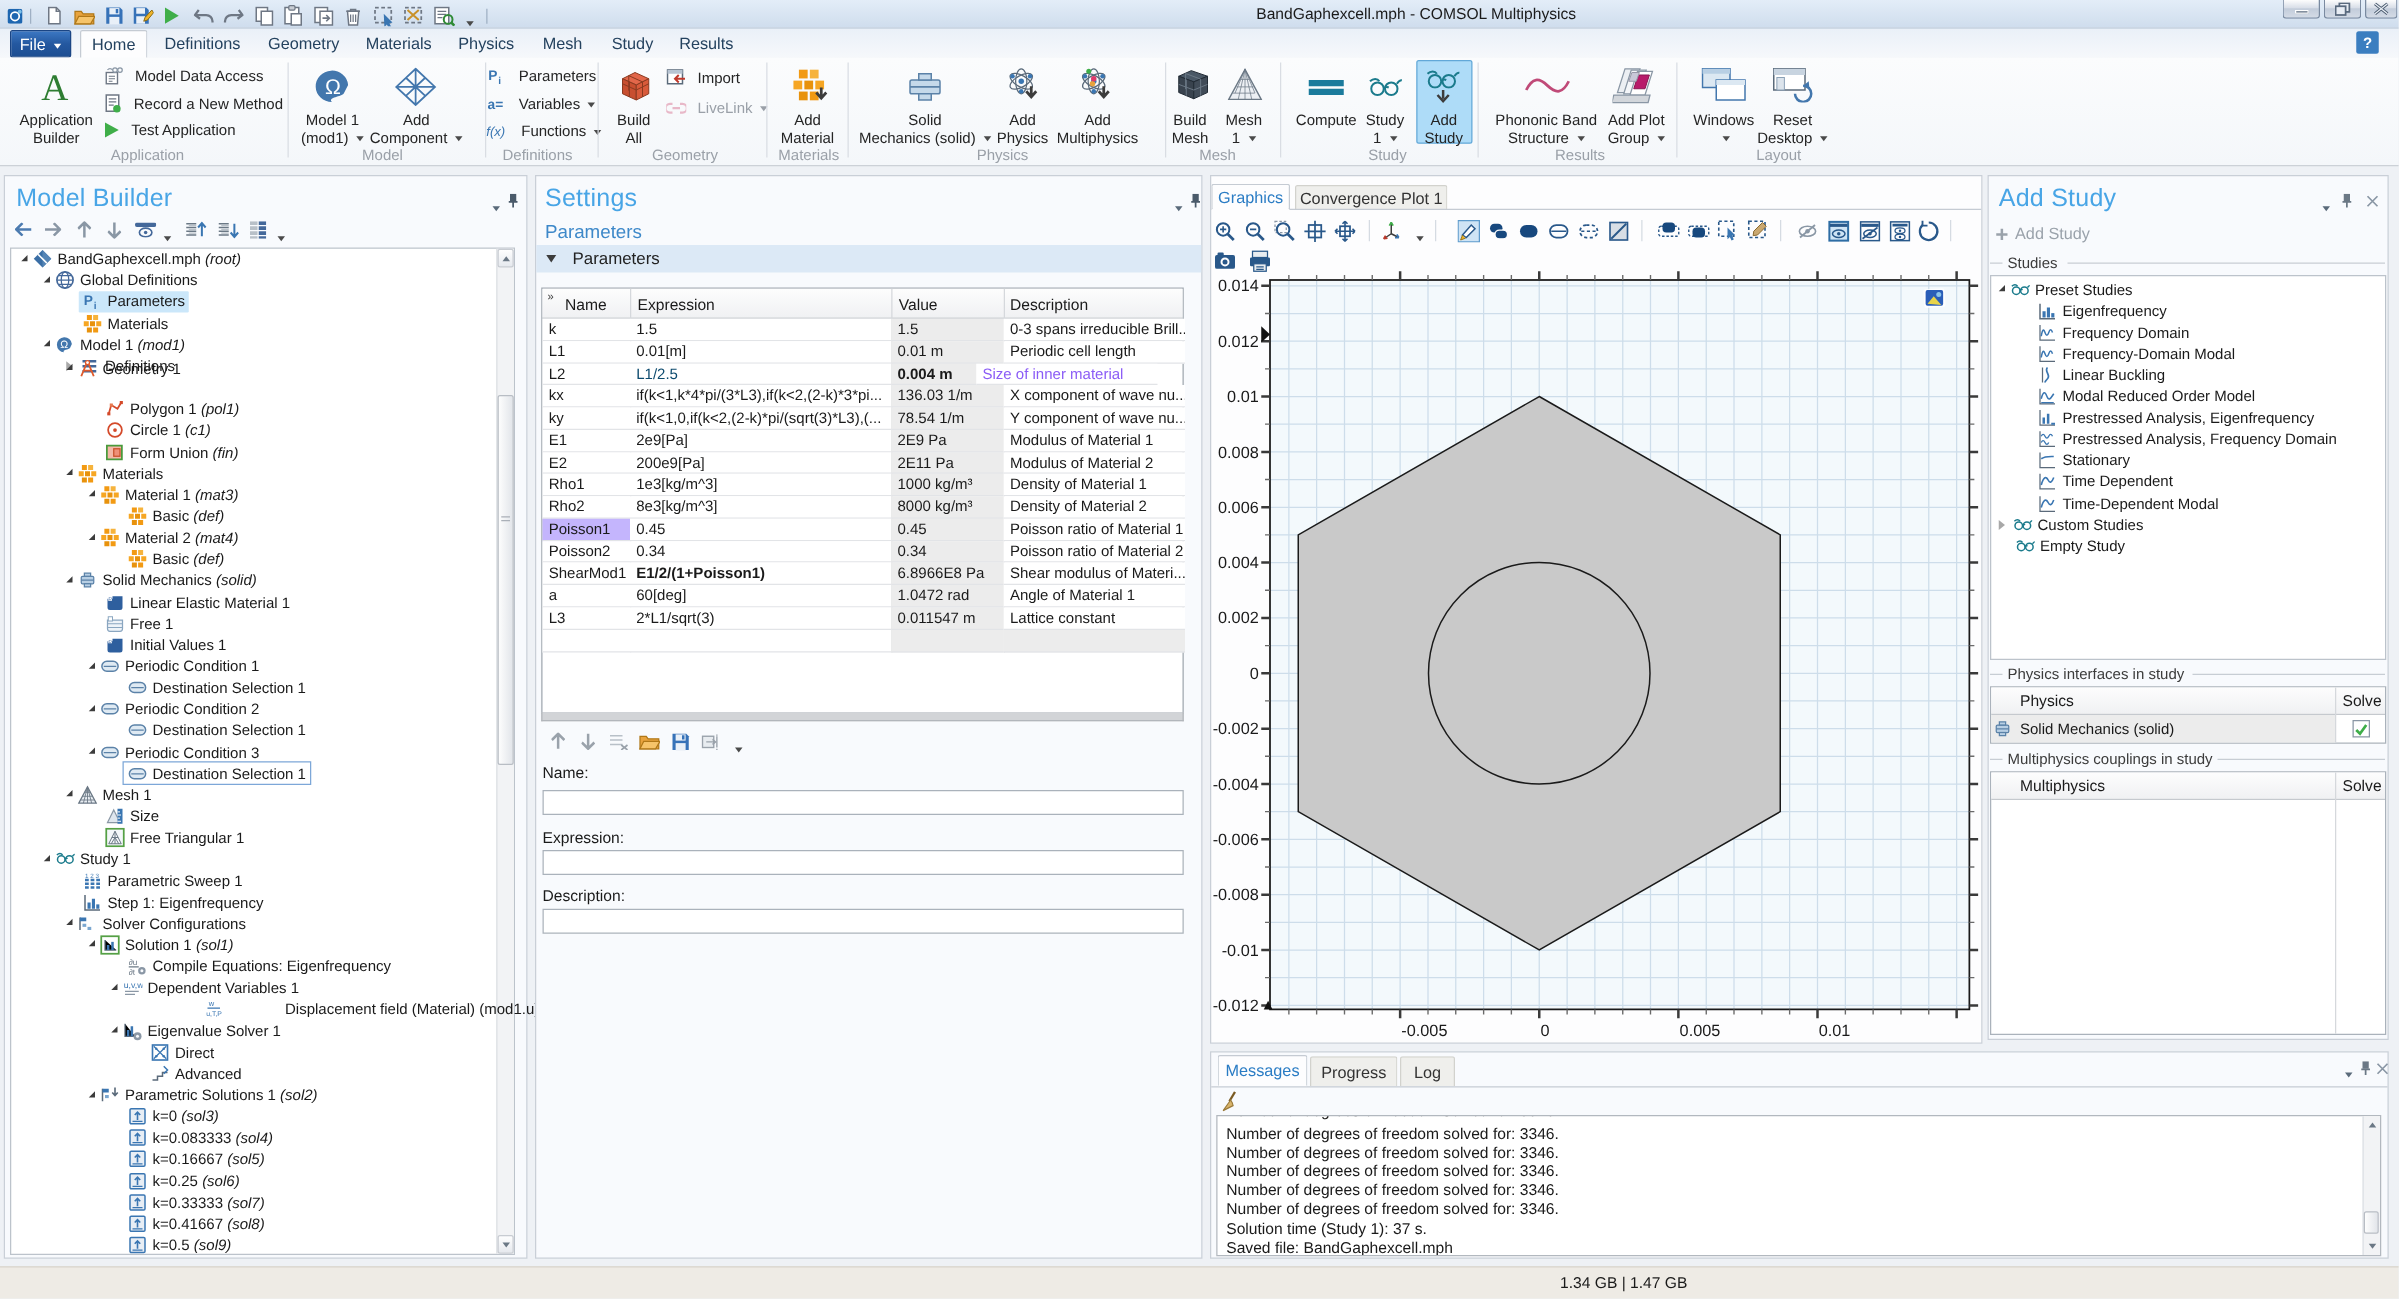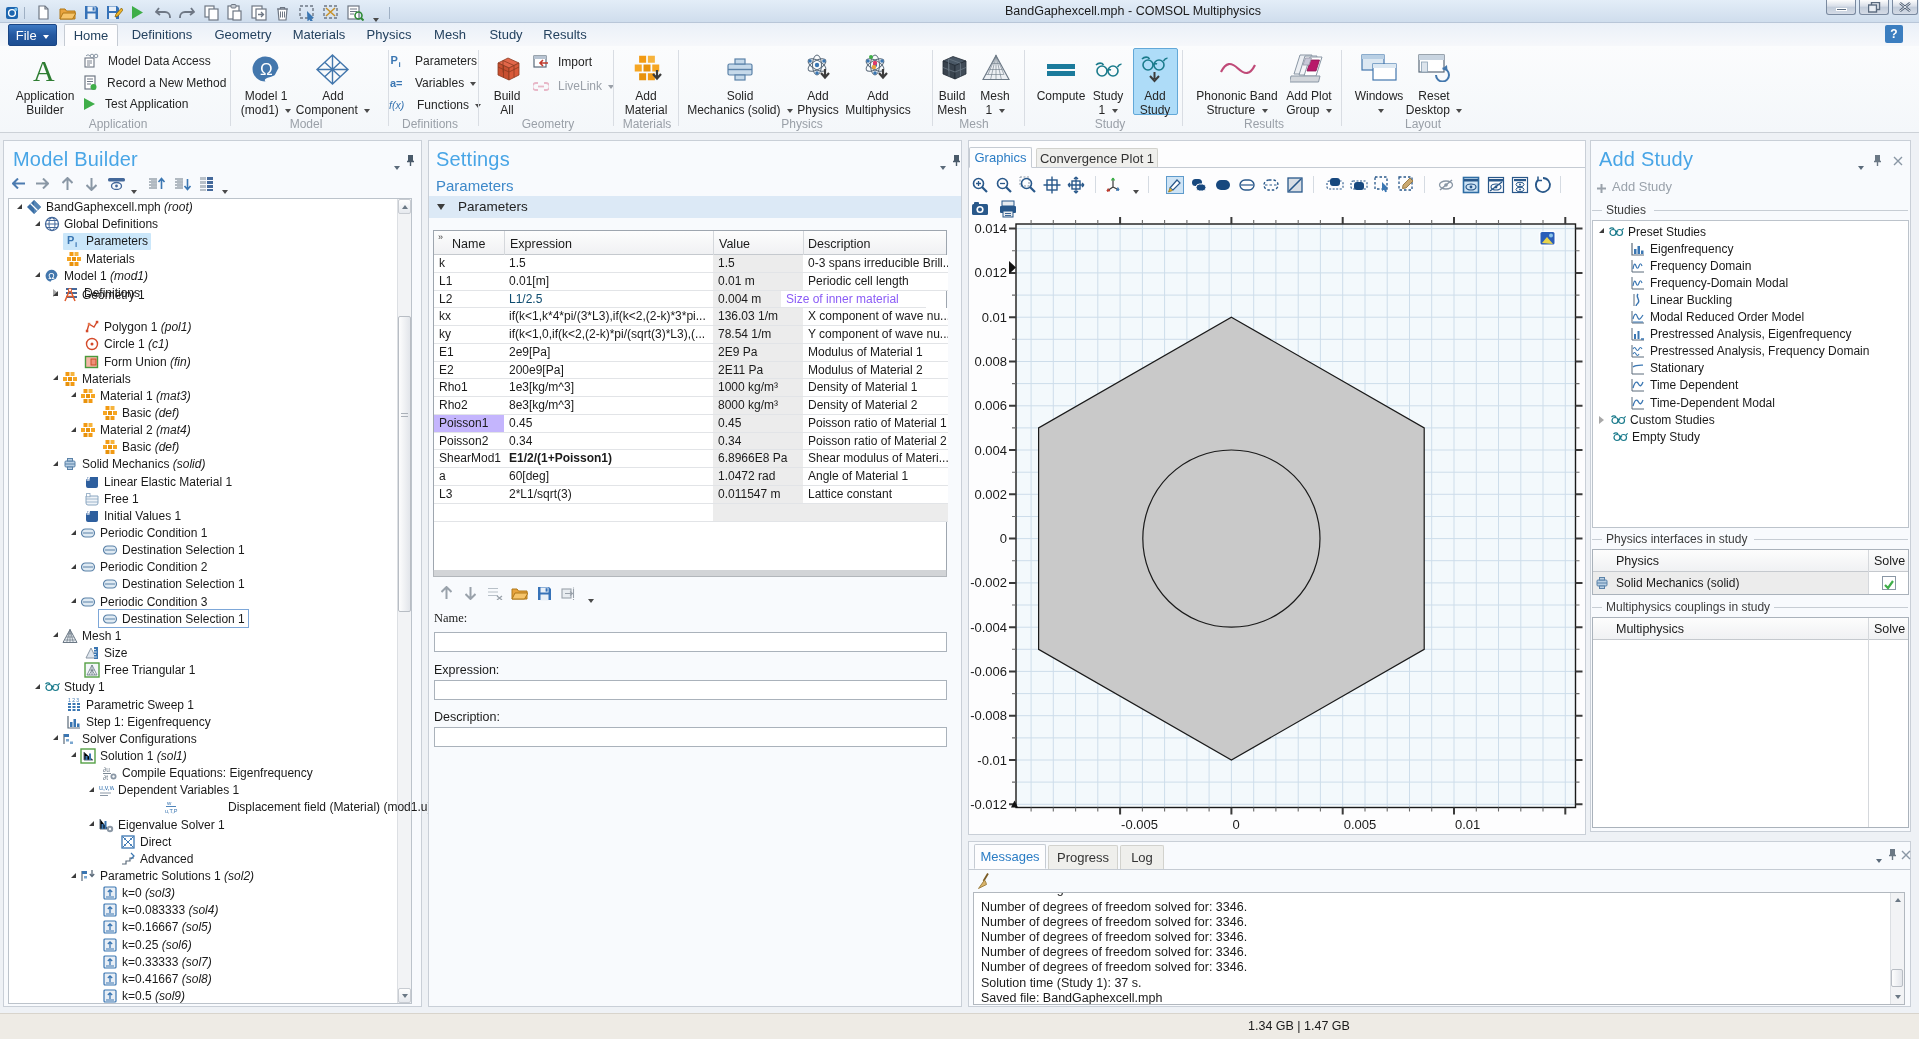--- a/index.html
+++ b/index.html
@@ -962,21 +962,21 @@
 <div class="ab" style="left:434px;top:255.00px;width:70px;height:17.77px;background:#fff;border-bottom:1px solid #e2e4e7;font-size:12px;color:#1a1a1a;line-height:17.77px;padding-left:5px;overflow:hidden;white-space:nowrap;">k</div>
 <div class="ab" style="left:504px;top:255.00px;width:209px;height:17.77px;background:#fff;border-bottom:1px solid #e2e4e7;font-size:12px;color:#1a1a1a;line-height:17.77px;padding-left:5px;overflow:hidden;white-space:nowrap;">1.5</div>
 <div class="ab" style="left:713px;top:255.00px;width:90px;height:17.77px;background:#ececec;border-bottom:1px solid #e2e4e7;font-size:12px;color:#1a1a1a;line-height:17.77px;padding-left:5px;overflow:hidden;white-space:nowrap;">1.5</div>
 <div class="ab" style="left:803px;top:255.00px;width:145px;height:17.77px;background:#fff;border-bottom:1px solid #e2e4e7;font-size:12px;color:#1a1a1a;line-height:17.77px;padding-left:5px;overflow:hidden;white-space:nowrap;">0-3 spans irreducible Brill...</div>
 <div class="ab" style="left:434px;top:272.77px;width:70px;height:17.77px;background:#fff;border-bottom:1px solid #e2e4e7;font-size:12px;color:#1a1a1a;line-height:17.77px;padding-left:5px;overflow:hidden;white-space:nowrap;">L1</div>
 <div class="ab" style="left:504px;top:272.77px;width:209px;height:17.77px;background:#fff;border-bottom:1px solid #e2e4e7;font-size:12px;color:#1a1a1a;line-height:17.77px;padding-left:5px;overflow:hidden;white-space:nowrap;">0.01[m]</div>
 <div class="ab" style="left:713px;top:272.77px;width:90px;height:17.77px;background:#ececec;border-bottom:1px solid #e2e4e7;font-size:12px;color:#1a1a1a;line-height:17.77px;padding-left:5px;overflow:hidden;white-space:nowrap;">0.01 m</div>
 <div class="ab" style="left:803px;top:272.77px;width:145px;height:17.77px;background:#fff;border-bottom:1px solid #e2e4e7;font-size:12px;color:#1a1a1a;line-height:17.77px;padding-left:5px;overflow:hidden;white-space:nowrap;">Periodic cell length</div>
 <div class="ab" style="left:434px;top:290.54px;width:70px;height:17.77px;background:#fff;border-bottom:1px solid #e2e4e7;font-size:12px;color:#1a1a1a;line-height:17.77px;padding-left:5px;overflow:hidden;white-space:nowrap;">L2</div>
 <div class="ab" style="left:504px;top:290.54px;width:209px;height:17.77px;background:#fff;border-bottom:1px solid #e2e4e7;font-size:12px;color:#0c4a6e;line-height:17.77px;padding-left:5px;overflow:hidden;white-space:nowrap;">L1/2.5</div>
-<div class="ab" style="left:713px;top:290.54px;width:90px;height:17.77px;background:#ececec;border-bottom:1px solid #e2e4e7;font-size:12px;color:#1a1a1a;line-height:17.77px;padding-left:5px;overflow:hidden;white-space:nowrap;">0.004 m</div>
+<div class="ab" style="left:713px;top:290.54px;width:90px;height:17.77px;background:#ececec;border-bottom:1px solid #e2e4e7;font-size:12px;color:#1a1a1a;line-height:17.77px;padding-left:5px;overflow:hidden;white-space:nowrap;font-weight:bold;">0.004 m</div>
 <div class="ab" style="left:781px;top:290.54px;width:145px;height:17.77px;background:#fff;border-bottom:1px solid #e2e4e7;font-size:12px;color:#8b5cf6;line-height:17.77px;padding-left:5px;overflow:hidden;white-space:nowrap;">Size of inner material</div>
 <div class="ab" style="left:434px;top:308.31px;width:70px;height:17.77px;background:#fff;border-bottom:1px solid #e2e4e7;font-size:12px;color:#1a1a1a;line-height:17.77px;padding-left:5px;overflow:hidden;white-space:nowrap;">kx</div>
 <div class="ab" style="left:504px;top:308.31px;width:209px;height:17.77px;background:#fff;border-bottom:1px solid #e2e4e7;font-size:12px;color:#1a1a1a;line-height:17.77px;padding-left:5px;overflow:hidden;white-space:nowrap;">if(k&lt;1,k*4*pi/(3*L3),if(k&lt;2,(2-k)*3*pi...</div>
 <div class="ab" style="left:713px;top:308.31px;width:90px;height:17.77px;background:#ececec;border-bottom:1px solid #e2e4e7;font-size:12px;color:#1a1a1a;line-height:17.77px;padding-left:5px;overflow:hidden;white-space:nowrap;">136.03 1/m</div>
 <div class="ab" style="left:803px;top:308.31px;width:145px;height:17.77px;background:#fff;border-bottom:1px solid #e2e4e7;font-size:12px;color:#1a1a1a;line-height:17.77px;padding-left:5px;overflow:hidden;white-space:nowrap;">X component of wave nu...</div>
 <div class="ab" style="left:434px;top:326.08px;width:70px;height:17.77px;background:#fff;border-bottom:1px solid #e2e4e7;font-size:12px;color:#1a1a1a;line-height:17.77px;padding-left:5px;overflow:hidden;white-space:nowrap;">ky</div>
 <div class="ab" style="left:504px;top:326.08px;width:209px;height:17.77px;background:#fff;border-bottom:1px solid #e2e4e7;font-size:12px;color:#1a1a1a;line-height:17.77px;padding-left:5px;overflow:hidden;white-space:nowrap;">if(k&lt;1,0,if(k&lt;2,(2-k)*pi/(sqrt(3)*L3),(...</div>
 <div class="ab" style="left:713px;top:326.08px;width:90px;height:17.77px;background:#ececec;border-bottom:1px solid #e2e4e7;font-size:12px;color:#1a1a1a;line-height:17.77px;padding-left:5px;overflow:hidden;white-space:nowrap;">78.54 1/m</div>
 <div class="ab" style="left:803px;top:326.08px;width:145px;height:17.77px;background:#fff;border-bottom:1px solid #e2e4e7;font-size:12px;color:#1a1a1a;line-height:17.77px;padding-left:5px;overflow:hidden;white-space:nowrap;">Y component of wave nu...</div>
 <div class="ab" style="left:434px;top:343.85px;width:70px;height:17.77px;background:#fff;border-bottom:1px solid #e2e4e7;font-size:12px;color:#1a1a1a;line-height:17.77px;padding-left:5px;overflow:hidden;white-space:nowrap;">E1</div>
@@ -1041,21 +1041,21 @@
     <rect x="3.5" y="1.5" width="8" height="5" fill="#e9f0f8"></rect>
     <rect x="3.5" y="8.5" width="8" height="6" fill="#e9f0f8"></rect>
     <rect x="8.6" y="2.2" width="2" height="3.4" fill="#3672b8"></rect>
   </svg>
 <svg class="ab" style="left:561px;top:587px" width="16" height="13" viewBox="0 0 16 13">
     <rect x="1" y="2" width="9" height="9" fill="#e8ecf0" stroke="#9aa2ab" stroke-width="1.1"></rect>
     <path d="M12.5 2 v9 M12.5 0.5 v1 M12.5 12 v1" stroke="#9aa2ab" stroke-width="1.1"></path>
     <path d="M4 6.5 h7 M9 4.5 l2.5 2 L9 8.5" stroke="#9aa2ab" stroke-width="1.1" fill="none"></path>
   </svg>
 <div class="ab" style="left:585px;top:591px;"><span class="dd" style="border-top-color:#4a4a4a"></span></div>
-<div class="ab" style="left:434px;top:611px;font-size:12.5px;color:#1a1a1a;font-family:Liberation Serif, serif;">Name:</div>
+<div class="ab" style="left:434px;top:611px;font-size:12.5px;color:#1a1a1a;">Name:</div>
 <div class="box" style="left:434px;top:632px;width:513px;height:20px;border-color:#aab2bb;"></div>
 <div class="ab" style="left:434px;top:663px;font-size:12.5px;color:#1a1a1a;">Expression:</div>
 <div class="box" style="left:434px;top:680px;width:513px;height:20px;border-color:#aab2bb;"></div>
 <div class="ab" style="left:434px;top:710px;font-size:12.5px;color:#1a1a1a;">Description:</div>
 <div class="box" style="left:434px;top:727px;width:513px;height:20px;border-color:#aab2bb;"></div>
 <div class="panel" style="left:968px;top:140px;width:618px;height:695px;background:#fdfdfe;"></div>
 <div class="ab" style="left:969px;top:147px;width:63px;height:21px;background:#fdfdfe;border:1px solid #c5cbd3;border-bottom:1px solid #fdfdfe;border-radius:2px 2px 0 0;font-size:13px;color:#2a7cc4;text-align:center;line-height:20px;z-index:3;">Graphics</div>
 <div class="ab" style="left:1036px;top:148px;width:122px;height:20px;background:#efefec;border:1px solid #d2d2cd;border-bottom:none;border-radius:2px 2px 0 0;font-size:13px;color:#333;text-align:center;line-height:19px;">Convergence Plot 1</div>
 <div class="ab" style="left:969px;top:167px;width:616px;height:1px;background:#c5cbd3;z-index:2;"></div>
 <div class="ab" style="left:1862px;top:158px;"><span class="dd" style="border-top-color:#5a6a7a"></span></div>

